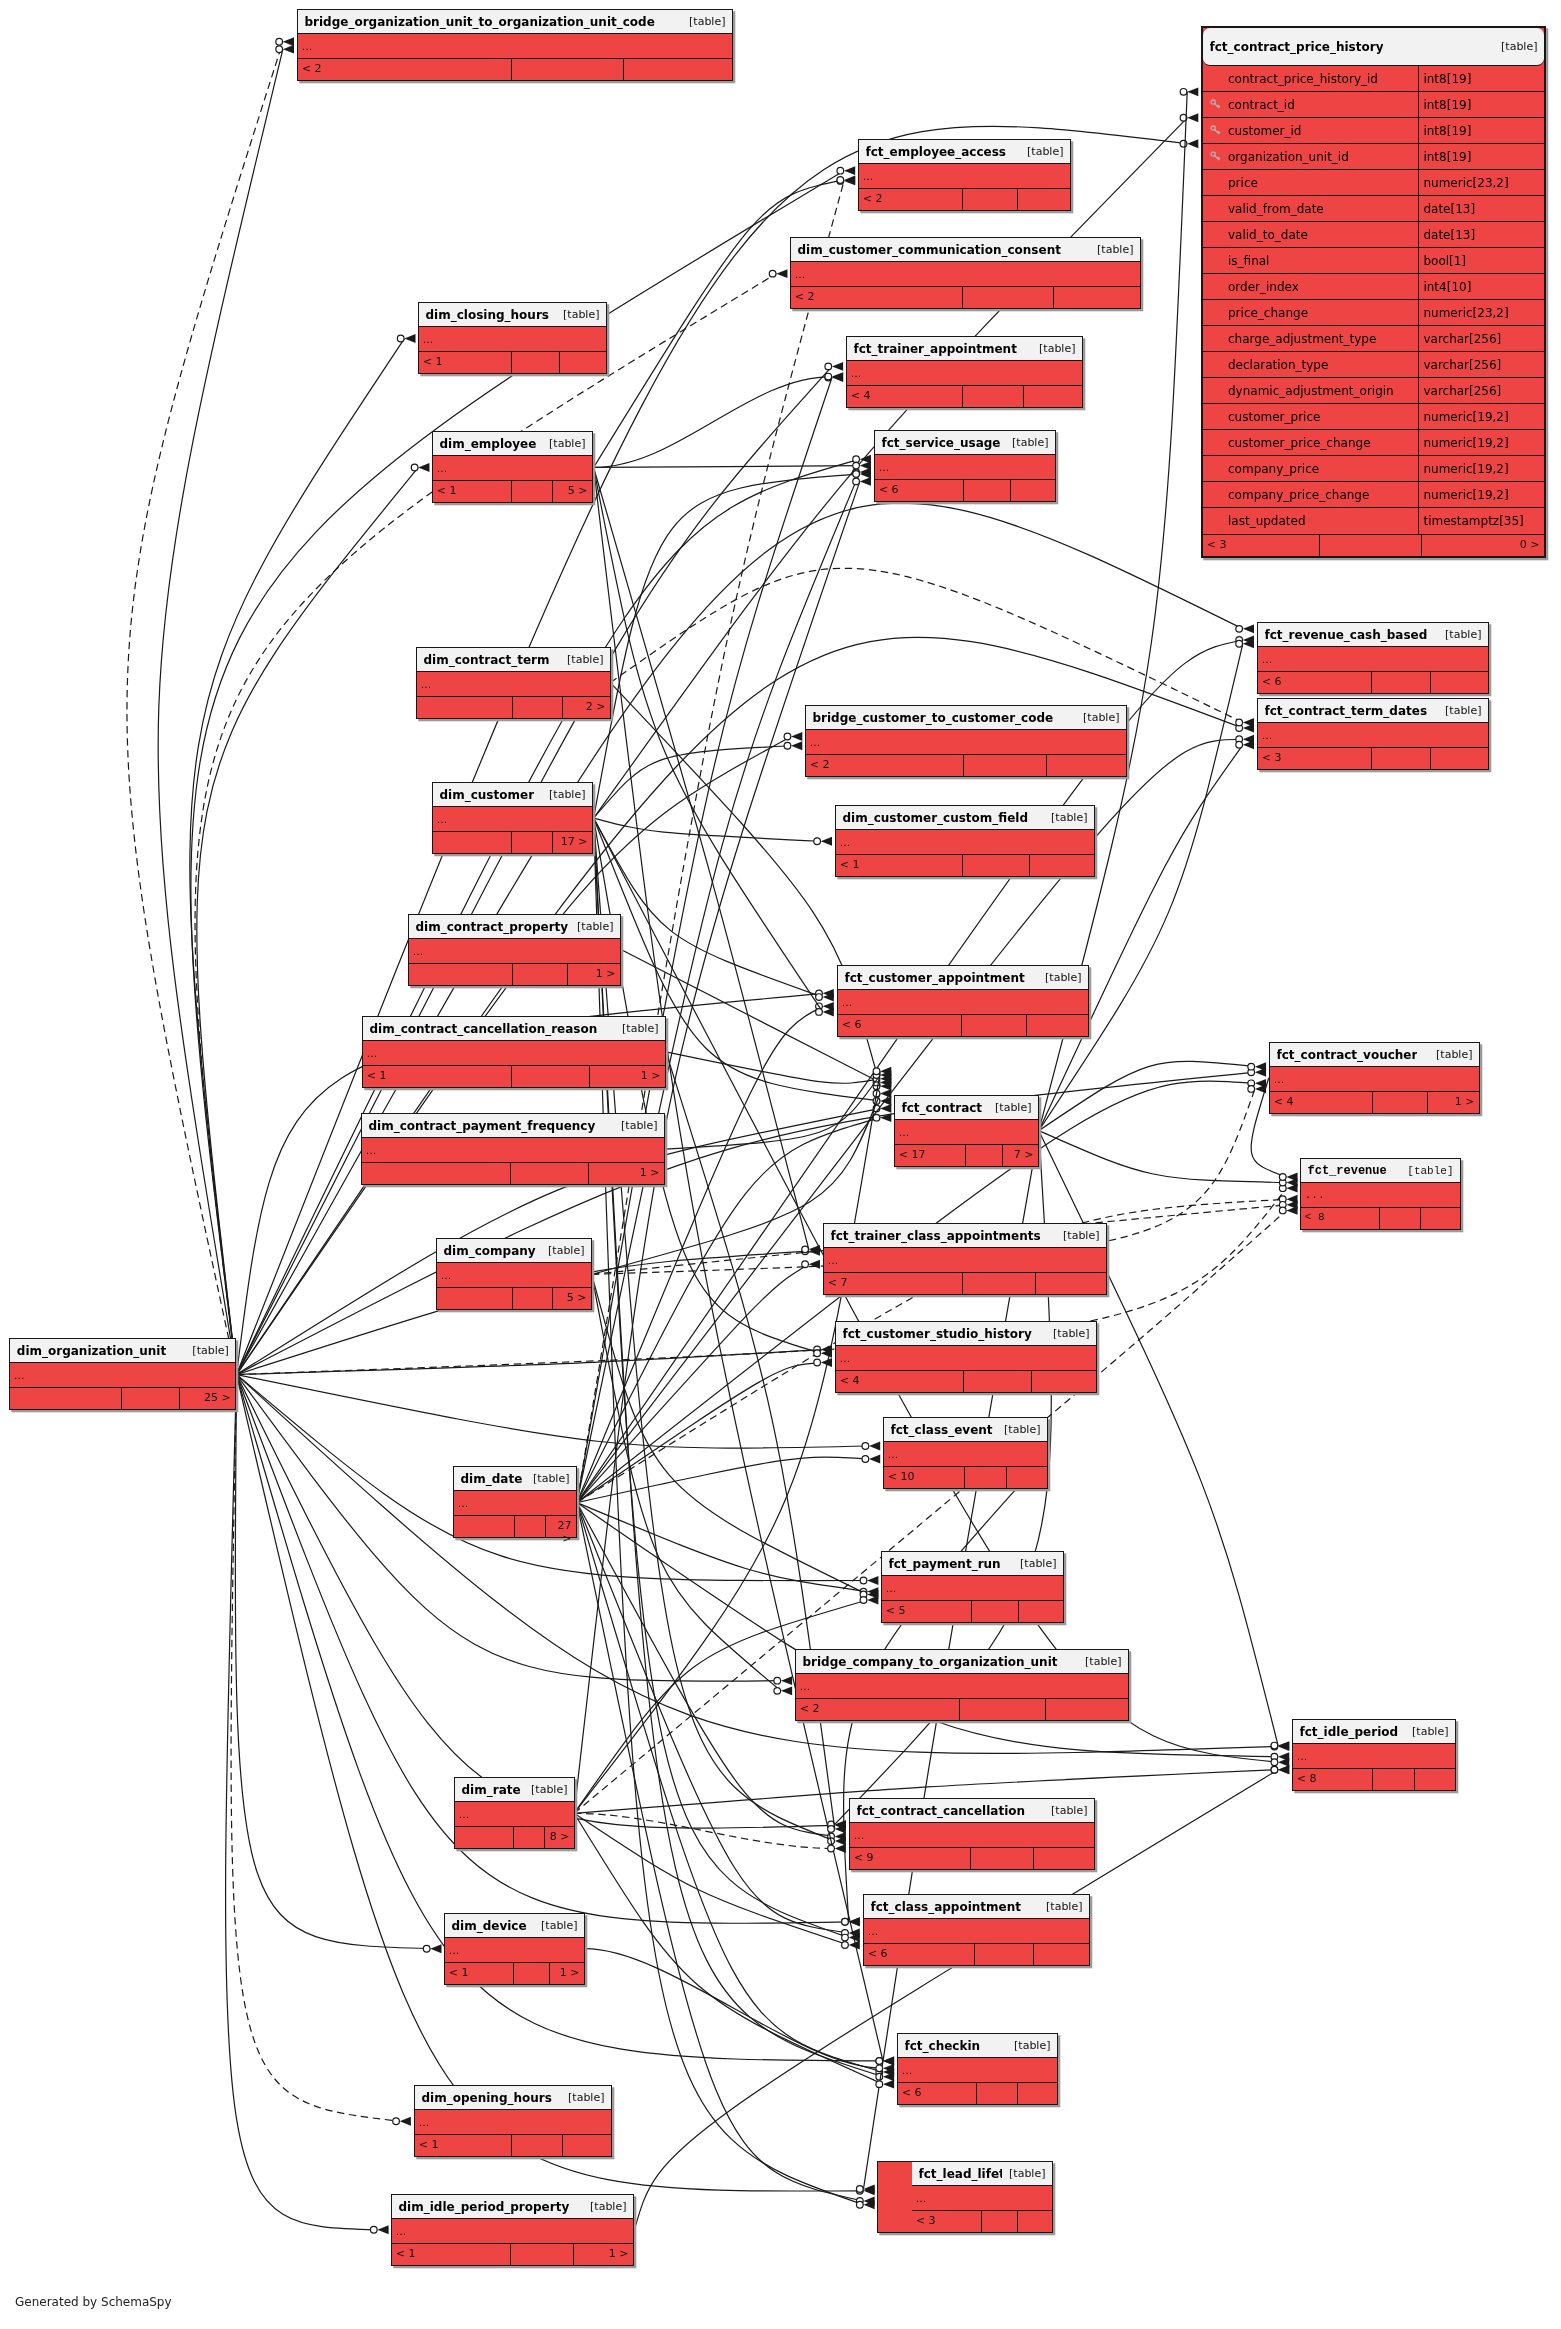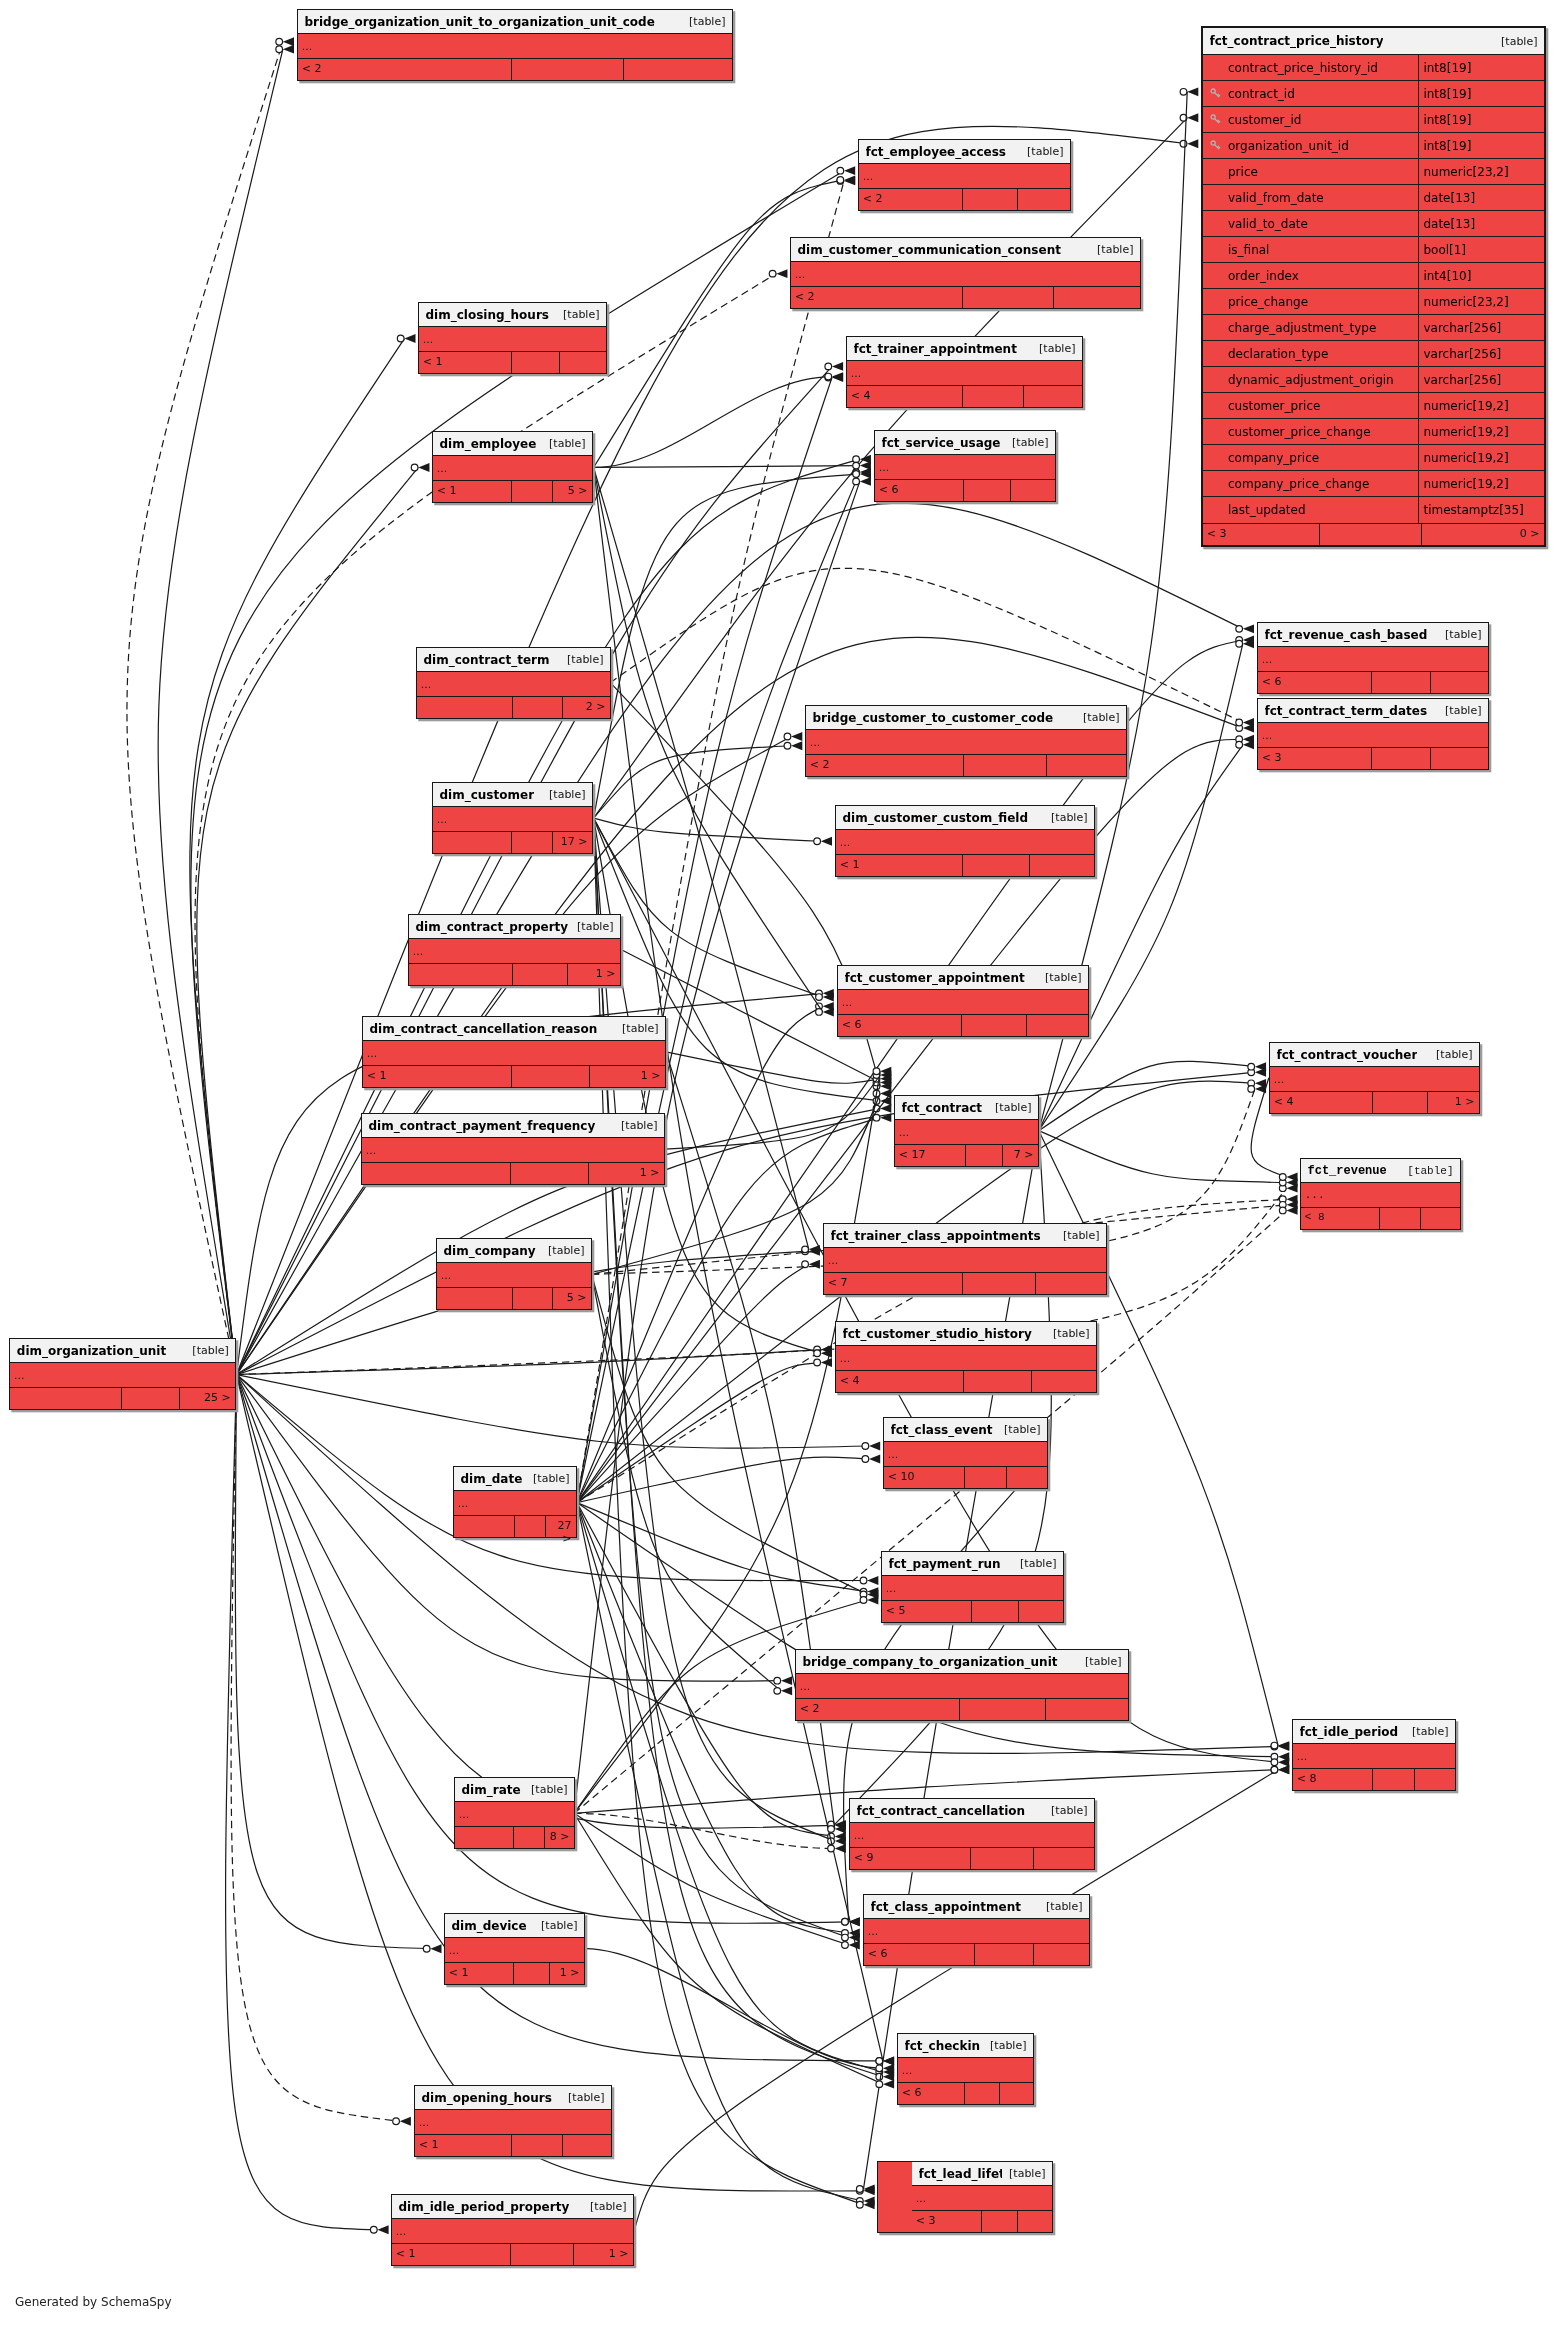--- a/index.html
+++ b/index.html
@@ -4,21 +4,21 @@
 <style>
   html,body { margin:0; padding:0; background:#ffffff; font-family:"DejaVu Sans","Liberation Sans",sans-serif; }
   #canvas { position:relative; width:1561px; height:2329px; background:#fff; overflow:hidden; }
   #edges { position:absolute; left:0; top:0; width:1561px; height:2329px; }
 
   .tnode { position:absolute; background:#ef4444; border:1.9px solid #171717; box-sizing:border-box;
            box-shadow:2.3px 2.3px 0 #9b9b9b; }
   .tnode.thick { border-width:2.8px; }
   .thead { height:24px; background:#f2f2f2; border-bottom:1.9px solid #171717; display:flex;
            align-items:center; justify-content:space-between; padding:0 6.5px; box-sizing:border-box; }
-  .thick .thead { height:27px; }
+  .thick .thead { height:38px;border-radius:7px; }
   .tname { font-weight:bold; font-size:12px; color:#000; white-space:nowrap; overflow:hidden; }
   .tbadge { font-size:11px; color:#111; margin-left:7.4px; white-space:nowrap; }
   .trow { height:24px; display:flex; align-items:center; padding-left:3.7px; font-size:11px; color:#111;
           box-sizing:border-box; }
   .tfoot { height:22px; display:flex; font-size:11px; color:#111; border-top:1.9px solid #171717;
            box-sizing:border-box; align-items:stretch; }
   .tfoot .fl { flex:0 0 49%; padding:2.8px 3.7px 0 3.7px; box-sizing:border-box; }
   .tfoot .fm { flex:0 0 26%; border-left:1.9px solid #171717; box-sizing:border-box; }
   .tfoot .fr { flex:1 1 auto; border-left:1.9px solid #171717; text-align:right; padding:2.8px 4.6px 0 0; box-sizing:border-box; }
   .thick .tfoot .fl { flex-basis:34%; }
@@ -950,21 +950,21 @@
     <div class="trow">
         <span class="dots">...</span>
       </div>
 
     <div class="tfoot">
       <span class="fl">&lt; 1</span>
       <span class="fm"></span>
       <span class="fr">1 &gt;</span>
     </div>
   </div>
-    <div class="tnode" style="left: 897px; top: 2033px; width: 137px;">
+    <div class="tnode" style="left: 897px; top: 2033px; width: 161px;">
     <div class="thead">
       <span class="tname">fct_checkin</span>
       <span class="tbadge">[table]</span>
     </div>
     <div class="trow">
         <span class="dots">...</span>
       </div>
 
     <div class="tfoot">
       <span class="fl">&lt; 6</span>

